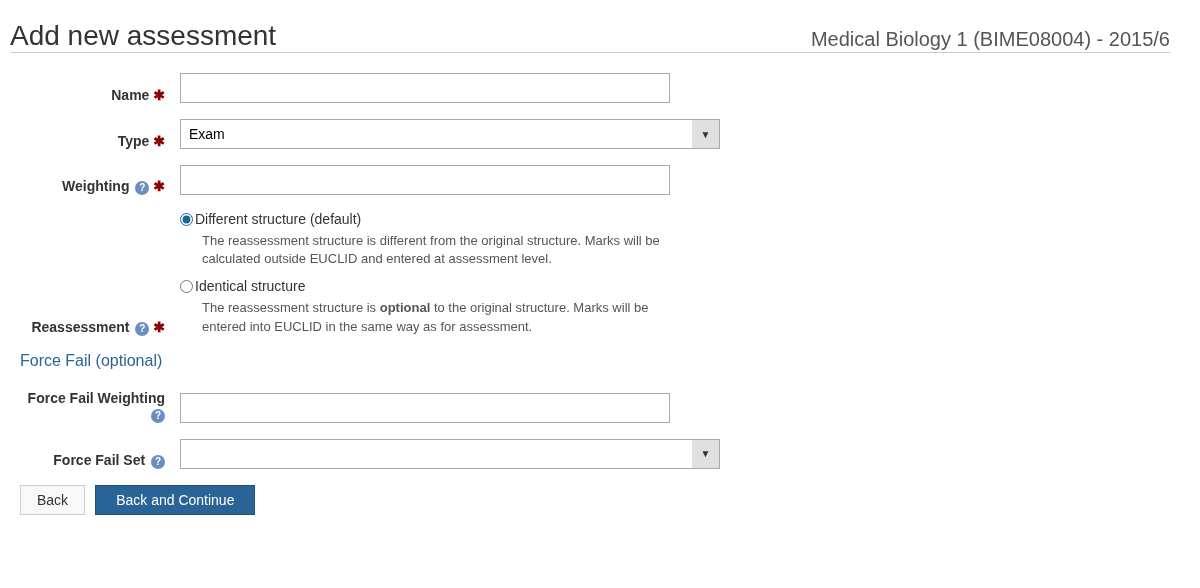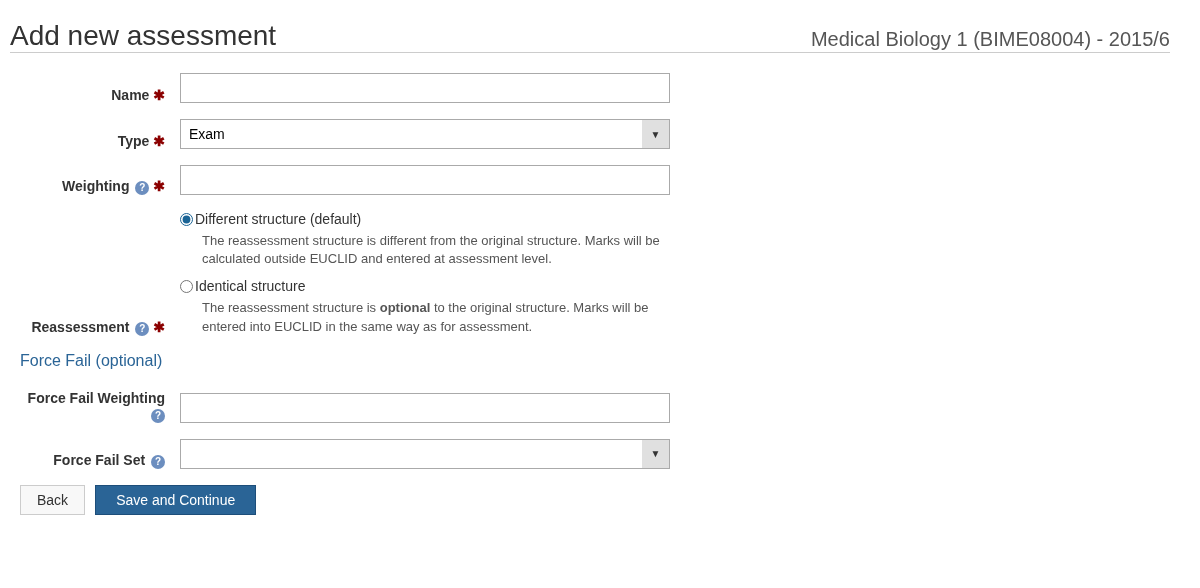--- a/index.html
+++ b/index.html
@@ -68,21 +68,21 @@
     .form-input {
       width: 490px;
       height: 30px;
       border: 1px solid #aaa;
       padding: 4px 8px;
       font-size: 14px;
       outline: none;
     }
     .select-wrapper {
       position: relative;
-      width: 490px;
+      width: 540px;
     }
     .form-select {
       width: 100%;
       height: 30px;
       border: 1px solid #aaa;
       padding: 4px 8px;
       font-size: 14px;
       appearance: none;
       -webkit-appearance: none;
       background: white;
@@ -264,16 +264,16 @@
           <option value=""></option>
         </select>
         <div class="select-arrow"></div>
       </div>
     </div>
 
   </div>
 
   <div class="footer-buttons">
     <button class="btn-back">Back</button>
-    <button class="btn-save">Save and Continue</button>
+    <button class="btn-save">Back and Continue</button>
   </div>
 
 </div>
 
 </body></html>

